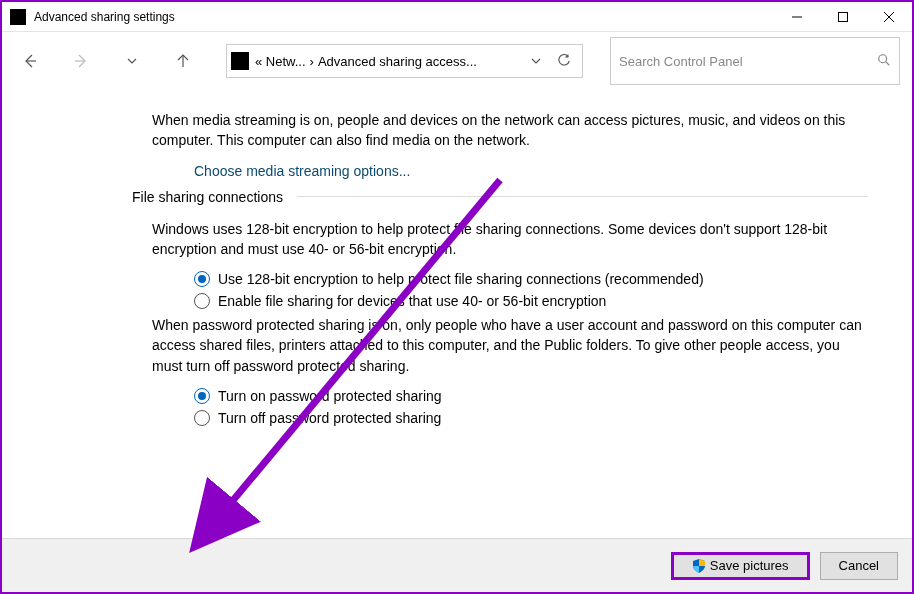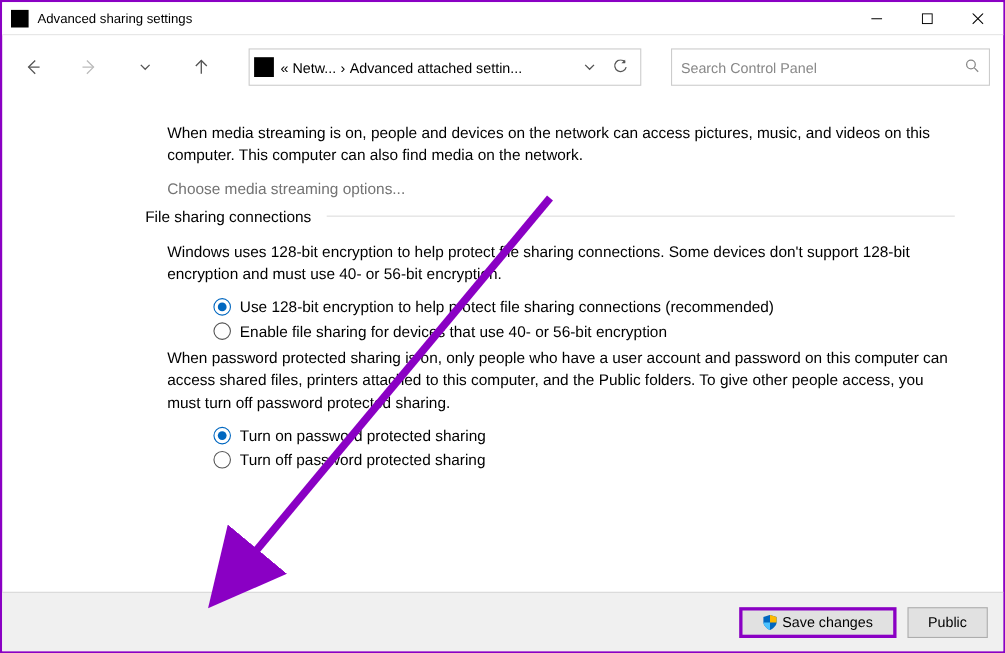--- a/index.html
+++ b/index.html
@@ -74,21 +74,21 @@
     .bc-icon {
       width: 18px; height: 18px;
       background: #000;
       margin-right: 6px;
     }
     .bc-text { flex:1; display:flex; align-items:center; gap:4px; color:#000; font-size:13px; white-space:nowrap; overflow:hidden; }
     .bc-refresh, .bc-drop {
       width: 28px; display:flex; align-items:center; justify-content:center; color:#555; cursor:pointer;
     }
     .search-box {
-      width: 290px; height: 34px;
+      width: 290px; height: 48px;
       border: 1px solid #ccc;
       display: flex; align-items:center;
       padding: 0 8px;
       color: #777;
     }
     .search-box input {
       border:none; outline:none; flex:1; font-size:13px; color:#333; background:transparent;
     }
     .search-box input::placeholder { color:#888; }
     
@@ -98,22 +98,23 @@
       overflow-y: auto;
       position: relative;
     }
     .para {
       font-size: 14px;
       color: #000;
       line-height: 1.45;
       margin-bottom: 12px;
     }
     .link {
-      color: #737373;
+      color: #0c4a6e;
       cursor: pointer;
+      margin-left: 42px;
       font-size: 14px;
     }
     .section-header {
       font-size: 14px;
       color: #000;
       margin-top: 10px;
       margin-bottom: 14px;
       display: flex; align-items: center;
       margin-left: -20px;
     }
@@ -222,21 +223,21 @@
       <svg width="16" height="16" viewBox="0 0 16 16">
           <path d="M3 7 L8 2 L13 7" fill="none" stroke="#555" stroke-width="1.2"></path>
           <line x1="8" y1="2" x2="8" y2="14" stroke="#555" stroke-width="1.2"></line>
         </svg>
     </div>
     <div class="breadcrumb-box">
       <div class="bc-icon"></div>
       <div class="bc-text">
         <span>« Netw...</span>
         <span>›</span>
-        <span>Advanced attached settin...</span>
+        <span>Advanced sharing access...</span>
       </div>
       <div class="bc-drop">
         <svg width="10" height="10" viewBox="0 0 10 10">
             <path d="M1 3 L5 7 L9 3" fill="none" stroke="#555" stroke-width="1.2"></path>
           </svg>
       </div>
       <div class="bc-refresh">
         <svg width="14" height="14" viewBox="0 0 16 16">
             <path d="M13 3 A6 6 0 1 0 14 8" fill="none" stroke="#555" stroke-width="1.3"></path>
             <path d="M13 0 L13 4 L9 4 Z" fill="#555"></path>
@@ -291,24 +292,24 @@
 
   <div class="footer">
     <div class="btn save">
       <span class="shield">
         <svg viewBox="0 0 14 14">
             <path d="M7 0 L13 2 V7 C13 11 7 14 7 14 C7 14 1 11 1 7 V2 Z" fill="#0067c0"></path>
             <path d="M7 0 L13 2 V7 L7 7 Z" fill="#ffb900"></path>
             <path d="M7 7 L7 14 C7 14 1 11 1 7 Z" fill="#4cc2ff"></path>
           </svg>
       </span>
-      <span>Save changes</span>
+      <span>Save pictures</span>
     </div>
     <div class="btn">
-      <span>Public</span>
+      <span>Cancel</span>
     </div>
   </div>
 
 </div>
 
 <svg class="anno" style="left:0;top:0;" width="914" height="594">
   <defs>
     <marker id="ah" markerWidth="10" markerHeight="10" refX="2" refY="5" orient="auto">
       <path d="M0 0 L10 5 L0 10 Z" fill="#8a00c4"></path>
     </marker>

